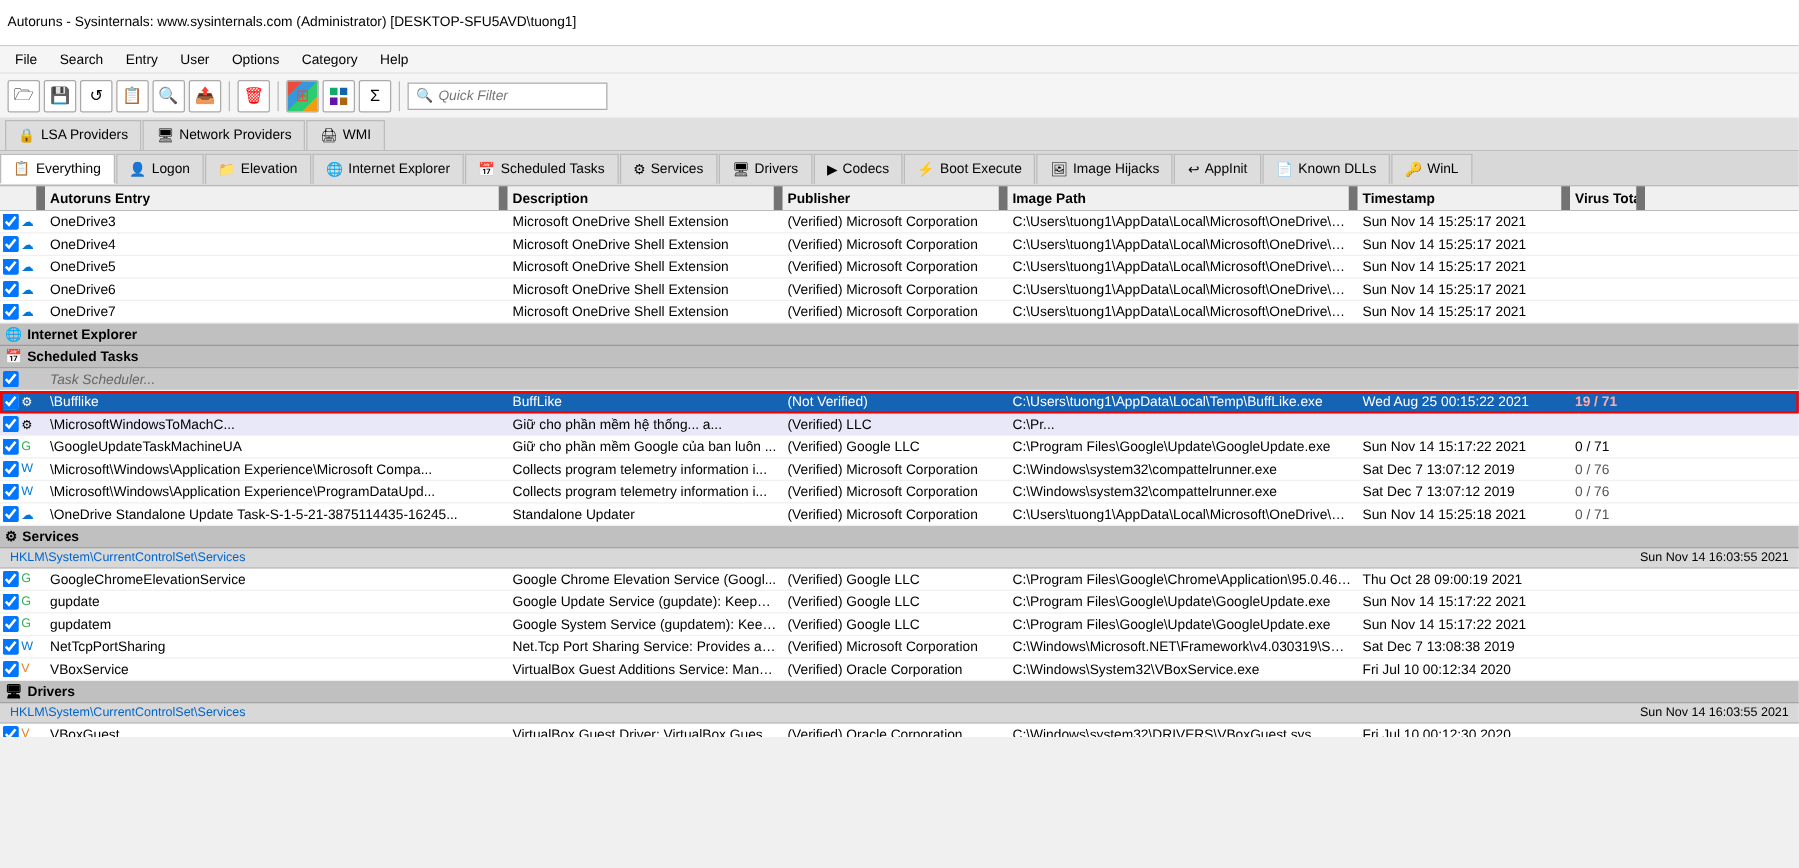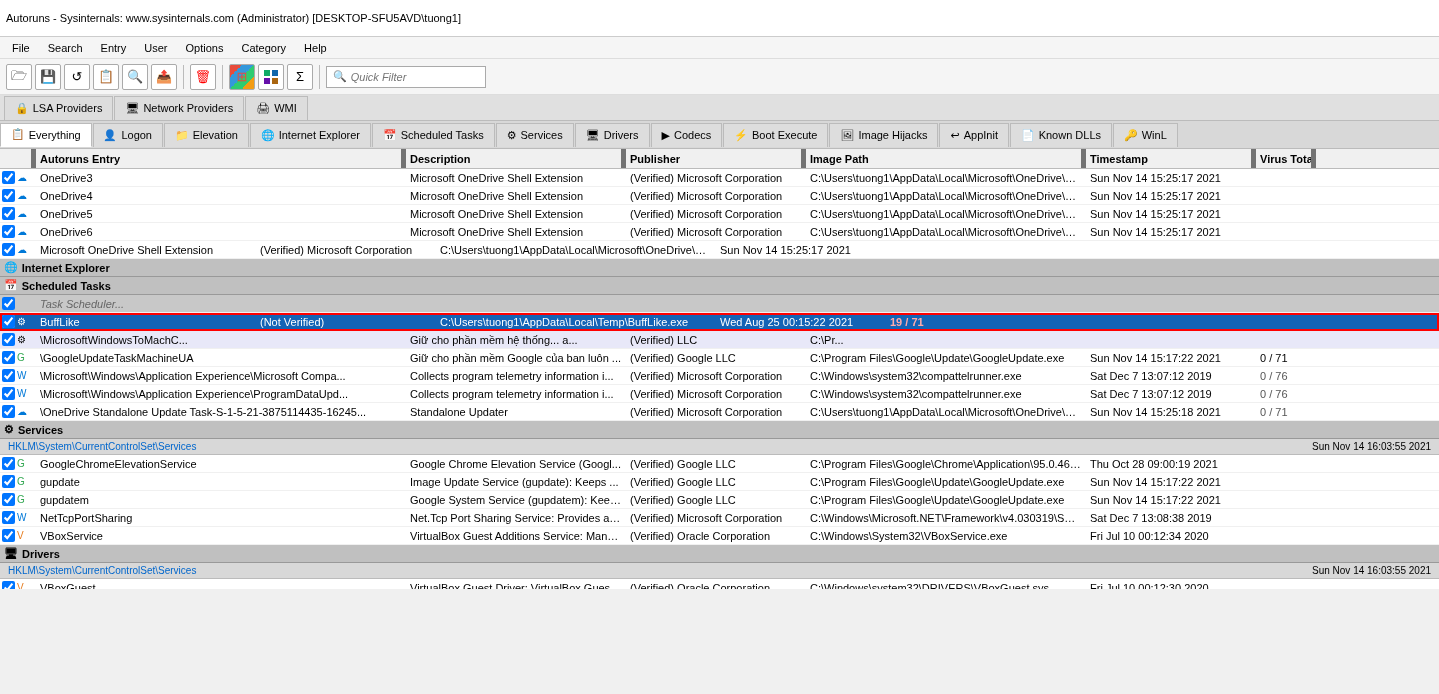--- a/index.html
+++ b/index.html
@@ -103,21 +103,21 @@
       display: flex;
       background: #f0f0f0;
       border-bottom: 1px solid #bbb;
       height: 20px;
       align-items: center;
       font-weight: bold;
       font-size: 11px;
     }
     .col-header {
       padding: 2px 4px;
-      border-right: 5px solid #737373;
+      border-right: 7px solid #737373;
       overflow: hidden;
       white-space: nowrap;
       cursor: pointer;
       height: 100%;
       display: flex;
       align-items: center;
     }
     
     
     .main-content {
@@ -376,20 +376,21 @@
     <div class="cell col-pub">(Verified) Microsoft Corporation</div>
     <div class="cell col-path">C:\Users\tuong1\AppData\Local\Microsoft\OneDrive\21.205.1003.0005\...</div>
     <div class="cell col-ts">Sun Nov 14 15:25:17 2021</div>
     <div class="cell col-vt"></div>
   </div>
   <div class="data-row">
     <div class="checkbox-cell">
         <input type="checkbox" checked="" style="">
         <span style="color:#0078d7;font-size:10px;">☁</span>
       </div>
+    <div class="cell col-entry">OneDrive7</div>
     <div class="cell col-desc">Microsoft OneDrive Shell Extension</div>
     <div class="cell col-pub">(Verified) Microsoft Corporation</div>
     <div class="cell col-path">C:\Users\tuong1\AppData\Local\Microsoft\OneDrive\21.205.1003.0005\...</div>
     <div class="cell col-ts">Sun Nov 14 15:25:17 2021</div>
     <div class="cell col-vt"></div>
   </div>
 
   <div class="section-header">
     <span style="color:blue;margin-right:4px;">🌐</span>
     <span>Internet Explorer</span>
@@ -410,20 +411,21 @@
     <div class="cell col-path"></div>
     <div class="cell col-ts"></div>
     <div class="cell col-vt"></div>
   </div>
 
   <div class="data-row selected" style="background:#1463b5; color:#fff; outline: 2px solid red; outline-offset:-2px;">
     <div class="checkbox-cell">
         <input type="checkbox" checked="" style="">
         <span style="font-size:10px;">⚙</span>
       </div>
+    <div class="cell col-entry">\Bufflike</div>
     <div class="cell col-desc">BuffLike</div>
     <div class="cell col-pub">(Not Verified)</div>
     <div class="cell col-path">C:\Users\tuong1\AppData\Local\Temp\BuffLike.exe</div>
     <div class="cell col-ts">Wed Aug 25 00:15:22 2021</div>
     <div class="cell col-vt" style="color:#ffaaaa; font-weight:bold;">19 / 71</div>
   </div>
 
   <div class="data-row" style="background:#e8e8f8;">
     <div class="checkbox-cell">
         <input type="checkbox" checked="" style="">
@@ -511,21 +513,21 @@
     <div class="cell col-ts">Thu Oct 28 09:00:19 2021</div>
     <div class="cell col-vt"></div>
   </div>
 
   <div class="data-row">
     <div class="checkbox-cell">
         <input type="checkbox" checked="" style="">
         <span style="color:#34a853;font-size:10px;">G</span>
       </div>
     <div class="cell col-entry">gupdate</div>
-    <div class="cell col-desc">Image Update Service (gupdate): Keeps ...</div>
+    <div class="cell col-desc">Google Update Service (gupdate): Keeps ...</div>
     <div class="cell col-pub">(Verified) Google LLC</div>
     <div class="cell col-path">C:\Program Files\Google\Update\GoogleUpdate.exe</div>
     <div class="cell col-ts">Sun Nov 14 15:17:22 2021</div>
     <div class="cell col-vt"></div>
   </div>
 
   <div class="data-row">
     <div class="checkbox-cell">
         <input type="checkbox" checked="" style="">
         <span style="color:#34a853;font-size:10px;">G</span>

